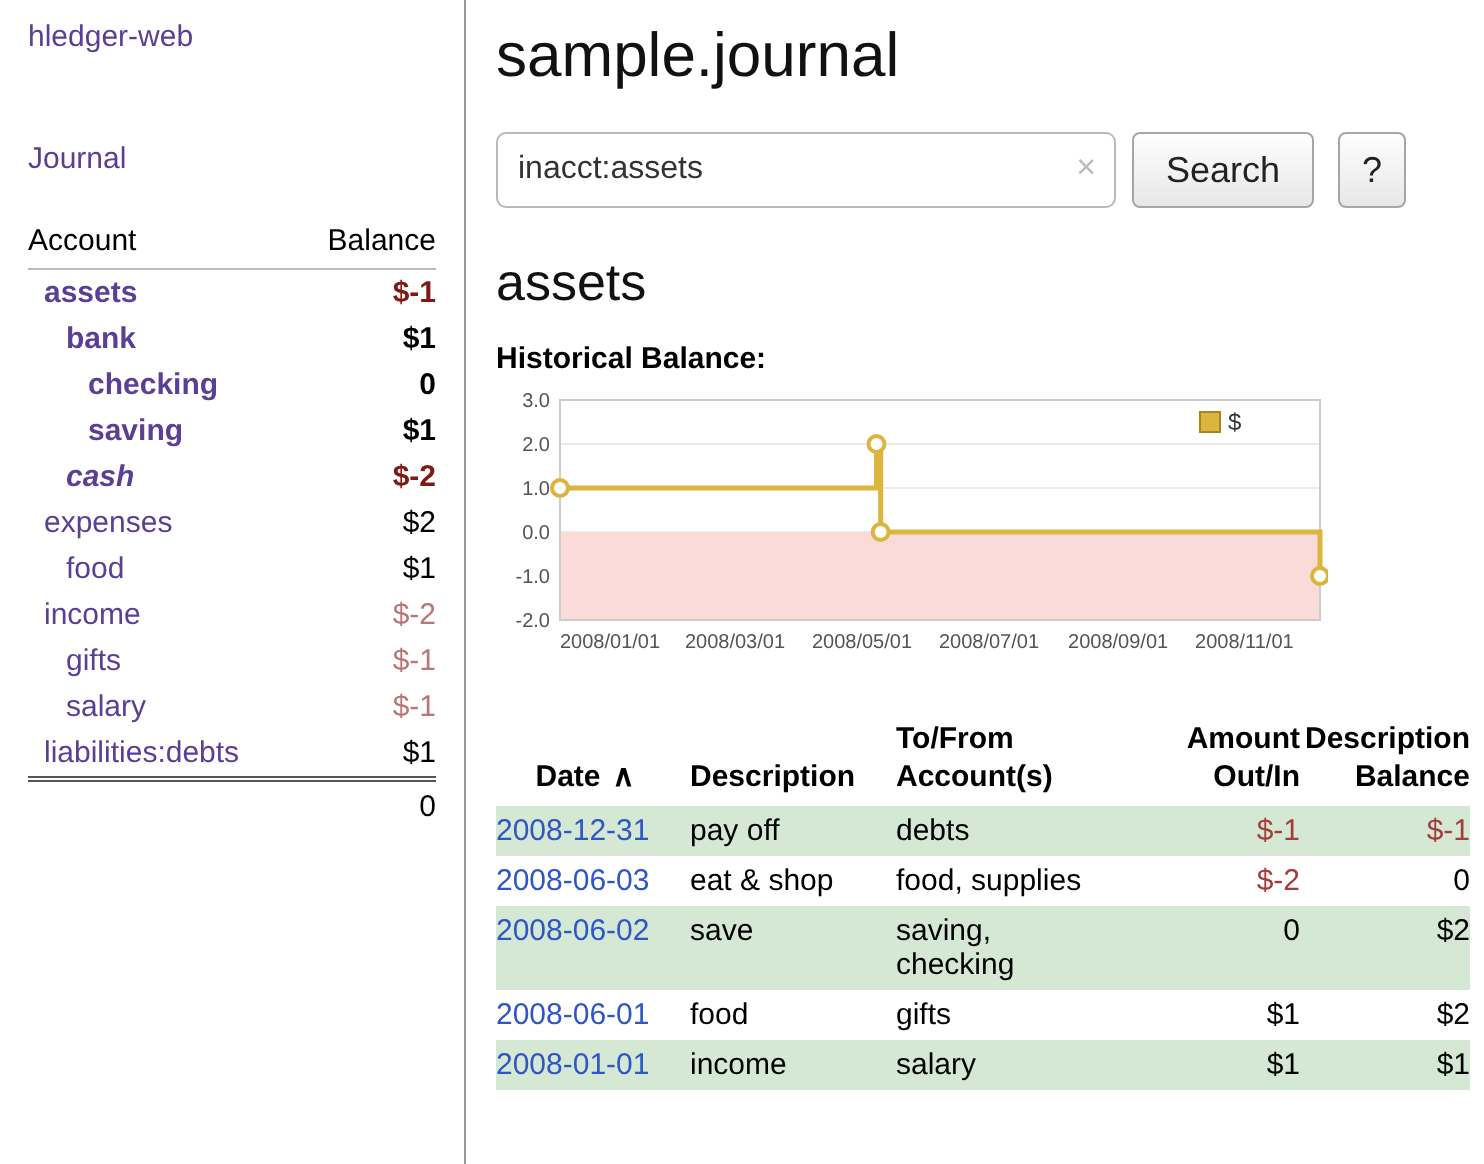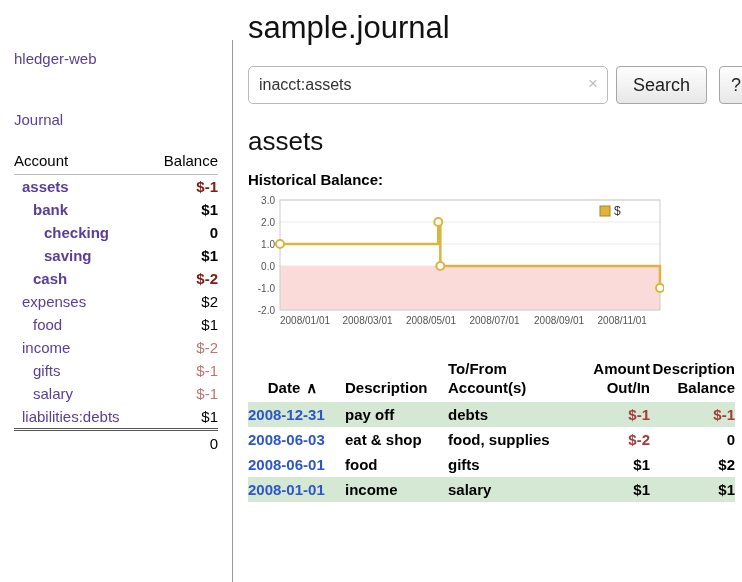--- a/index.html
+++ b/index.html
@@ -8,21 +8,20 @@
     width: 742px; height: 582px; overflow: hidden;
     font-family: "Liberation Sans", sans-serif; color: #000;
   }
   .app { display: flex; width: 742px; height: 582px; }
 
   
   .sidebar {
     width: 233px; flex-shrink: 0;
     border-right: 1px solid #999;
     padding: 10px 14px 0 14px;
-    margin-top: 40px;
   }
   .app-title, .nav-journal {
     display: block; font-size: 15px; text-decoration: none;
     color: var(--purple, #5b3e96); cursor: pointer;
   }
   .nav-journal { margin-top: 44px; }
   table.accounts { width: 100%; border-collapse: collapse; margin-top: 20px; font-size: 15px; }
   table.accounts th {
     font-weight: 400; padding: 4px 0 5px; text-align: left;
     border-bottom: 1px solid #bbb;
@@ -35,21 +34,21 @@
   .tone-purple { color: var(--purple, #5b3e96); }
   .tone-dark-red { color: var(--dark-red, #7e1a14); }
   .tone-rose { color: var(--rose, #b97676); }
   .tone-default { color: #000; }
   tfoot td.total-cell { border-top: 3px double #555; padding: 4px 0 3px; }
 
   
   main { flex: 1; padding: 6px 7px 0 15px; }
   h1 { font-size: 31px; font-weight: 400; margin: 4px 0 20px; color: #111; }
   .searchrow { display: flex; align-items: center; margin-bottom: 22px; }
-  .searchbox { position: relative; width: 360px; }
+  .searchbox { position: relative; width: 310px; }
   .searchbox input {
     width: 100%; height: 38px; border: 1px solid #b9b9b9; border-radius: 5px;
     font-size: 16px; color: #333; padding: 0 30px 0 10px;
     font-family: "Liberation Sans", sans-serif; outline: none;
   }
   .clear {
     position: absolute; right: 10px; top: 9px;
     color: #bcbcbc; font-size: 17px; line-height: 1; cursor: pointer;
   }
   .btn {
@@ -73,21 +72,21 @@
   .txns th {
     font-weight: bold; text-align: left; vertical-align: bottom;
     padding: 2px 8px 4px 0; line-height: 1.25;
   }
   .txns th.r, .txns td.r, .txns td.c-amt, .txns td.c-bal { text-align: right; }
   .txns th.c-date { width: 97px; text-align: center; }
   .txns th.c-desc { width: 103px; }
   .txns th.c-accts { width: 130px; }
   .txns th.c-amt { width: 72px; padding-right: 0; }
   .txns th.c-bal { width: 85px; padding-right: 0; }
-  .txns td { padding: 4px 8px 4px 0; vertical-align: top; font-weight: bold; }
+  .txns td { padding: 4px 8px 4px 0; vertical-align: top; }
   .txns td.c-amt, .txns td.c-bal { padding-right: 0; }
   .txns td.c-accts { white-space: pre-line; }
   tr.shaded { background: var(--row-green, #d5e8d3); }
   a.date-link { color: var(--link-blue, #2d56c8); text-decoration: none; cursor: pointer; }
   .neg { color: var(--neg-red, #a33c3a); }
   .sort { margin-left: 6px; font-weight: bold; font-size: 15px; }
 </style>
 </head>
 <body>
 
@@ -114,21 +113,21 @@
           </tr>
           <tr>
             <td><a href="#" class="acct tone-purple b" style="padding-left: 30px;">checking</a></td>
             <td class="bal tone-default b">0</td>
           </tr>
           <tr>
             <td><a href="#" class="acct tone-purple b" style="padding-left: 30px;">saving</a></td>
             <td class="bal tone-default b">$1</td>
           </tr>
           <tr>
-            <td><a href="#" class="acct tone-dark-red b" style="padding-left: 19px;">cash</a></td>
+            <td><a href="#" class="acct tone-dark-red b" style="padding-left: 19px; font-style: italic;">cash</a></td>
             <td class="bal tone-dark-red b">$-2</td>
           </tr>
           <tr>
             <td><a href="#" class="acct tone-purple" style="padding-left: 8px;">expenses</a></td>
             <td class="bal tone-default">$2</td>
           </tr>
           <tr>
             <td><a href="#" class="acct tone-purple" style="padding-left: 19px;">food</a></td>
             <td class="bal tone-default">$1</td>
           </tr>
@@ -220,20 +219,28 @@
             <td class="c-amt neg">$-1</td>
             <td class="c-bal neg">$-1</td>
           </tr>
           <tr class="">
             <td class="c-date"><a href="#" class="date-link">2008-06-03</a></td>
             <td class="c-desc">eat &amp; shop</td>
             <td class="c-accts">food, supplies</td>
             <td class="c-amt neg">$-2</td>
             <td class="c-bal">0</td>
           </tr>
+          <tr class="shaded">
+            <td class="c-date"><a href="#" class="date-link">2008-06-02</a></td>
+            <td class="c-desc">save</td>
+            <td class="c-accts">saving,
+checking</td>
+            <td class="c-amt">0</td>
+            <td class="c-bal">$2</td>
+          </tr>
           <tr class="">
             <td class="c-date"><a href="#" class="date-link">2008-06-01</a></td>
             <td class="c-desc">food</td>
             <td class="c-accts">gifts</td>
             <td class="c-amt">$1</td>
             <td class="c-bal">$2</td>
           </tr>
           <tr class="shaded">
             <td class="c-date"><a href="#" class="date-link">2008-01-01</a></td>
             <td class="c-desc">income</td>

